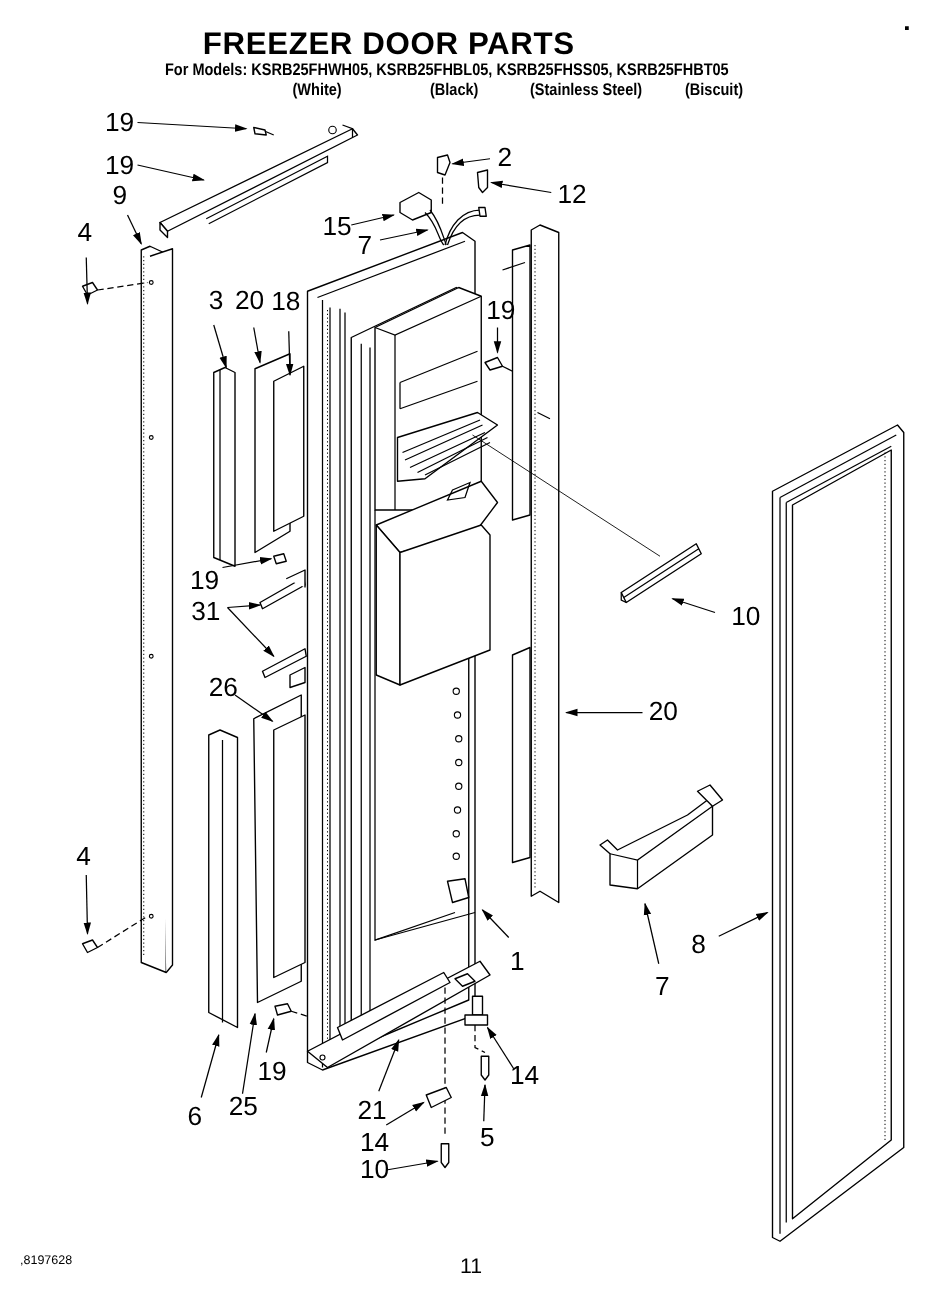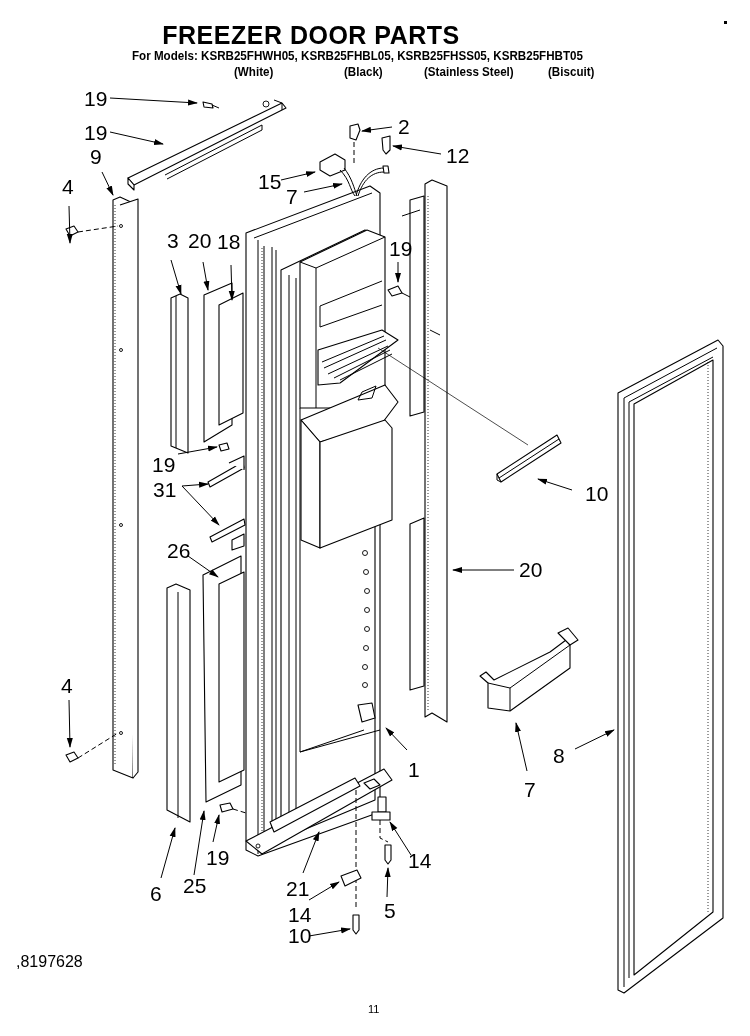--- a/index.html
+++ b/index.html
@@ -14,22 +14,22 @@
   .corner-dot { position: absolute; left: 724px; top: 21px; width: 3px; height: 3px; background: #000; }
   svg.diagram { position: absolute; left: 0; top: 0; width: 750px; height: 1036px; }
   svg.diagram .part { fill: #ffffff; stroke: #000; stroke-width: 1.1; stroke-linejoin: round; }
   svg.diagram .line { fill: none; stroke: #000; stroke-width: 1; }
   svg.diagram .thin { fill: none; stroke: #000; stroke-width: 0.7; }
   svg.diagram .dash { fill: none; stroke: #000; stroke-width: 1; stroke-dasharray: 5 3; }
   svg.diagram .dots { fill: none; stroke: #000; stroke-width: 0.8; stroke-dasharray: 1 2; }
   svg.diagram .leader { fill: none; stroke: #000; stroke-width: 1; }
   svg.diagram .hole { fill: #fff; stroke: #000; stroke-width: 0.9; }
   .callout { position: absolute; font-size: 21px; line-height: 18px; white-space: nowrap; }
-  .footer-left { position: absolute; left: 16px; top: 953px; font-size: 16px; }
-  .footer-page { position: absolute; left: 368px; top: 1003px; font-size: 11px; }
+  .footer-left { position: absolute; left: 16px; top: 1003px; font-size: 10px; }
+  .footer-page { position: absolute; left: 368px; top: 1003px; font-size: 17px; }
 </style>
 </head>
 <body>
 
 <div class="title">FREEZER DOOR PARTS</div>
 <div class="models">For Models: KSRB25FHWH05, KSRB25FHBL05, KSRB25FHSS05, KSRB25FHBT05</div>
 <div class="variant" style="left:234px">(White)</div>
 <div class="variant" style="left:344px">(Black)</div>
 <div class="variant" style="left:424px">(Stainless Steel)</div>
 <div class="variant" style="left:548px">(Biscuit)</div>

